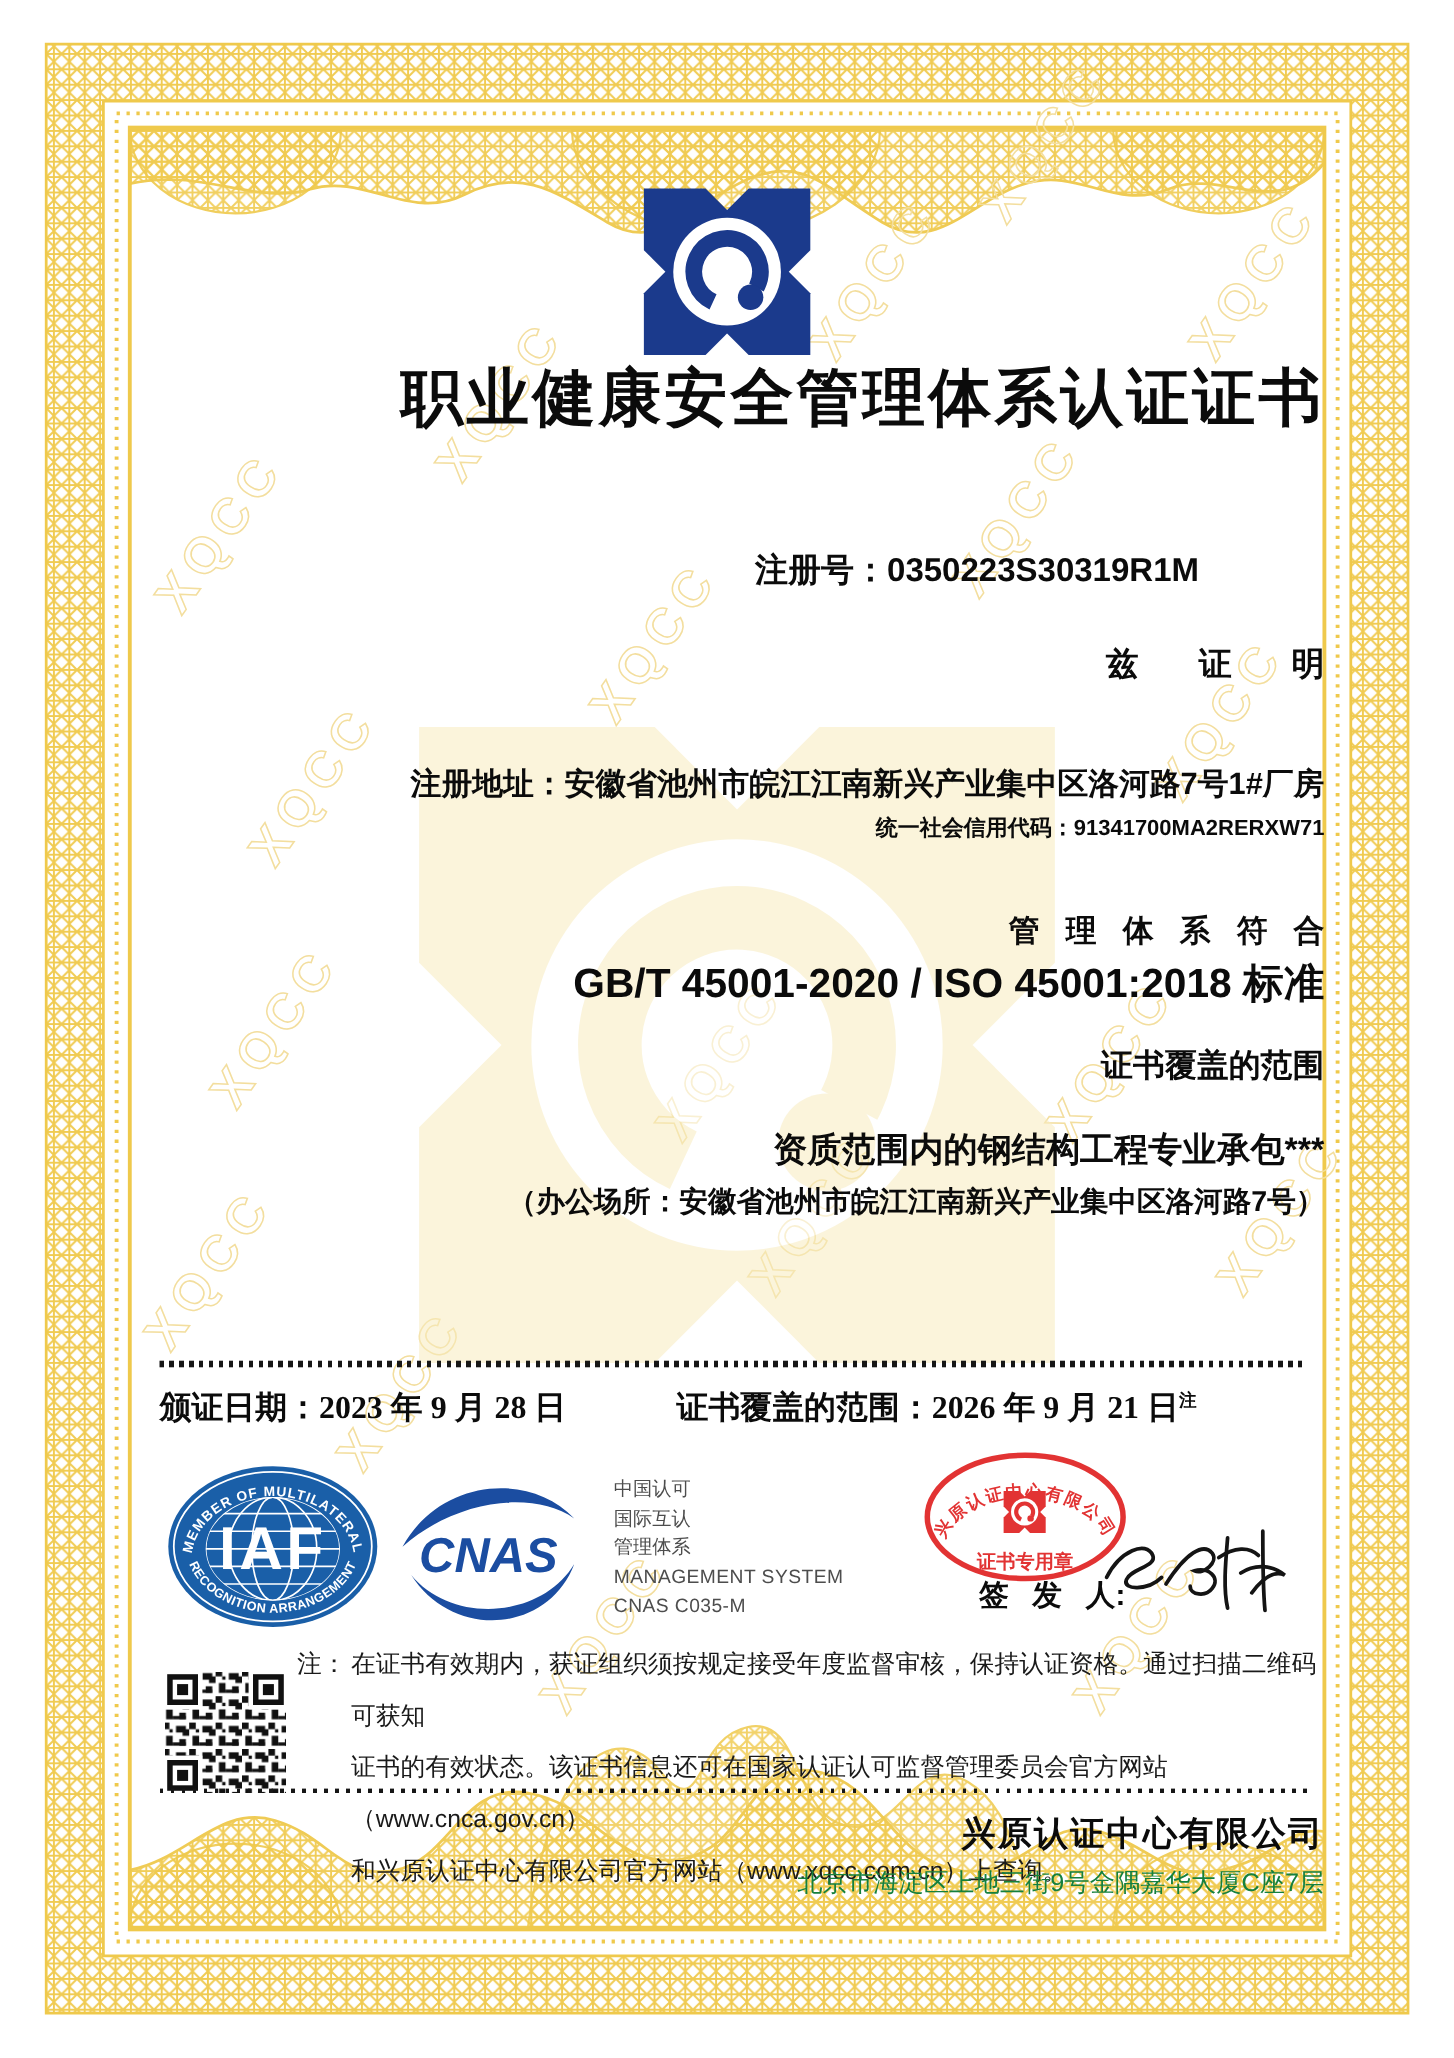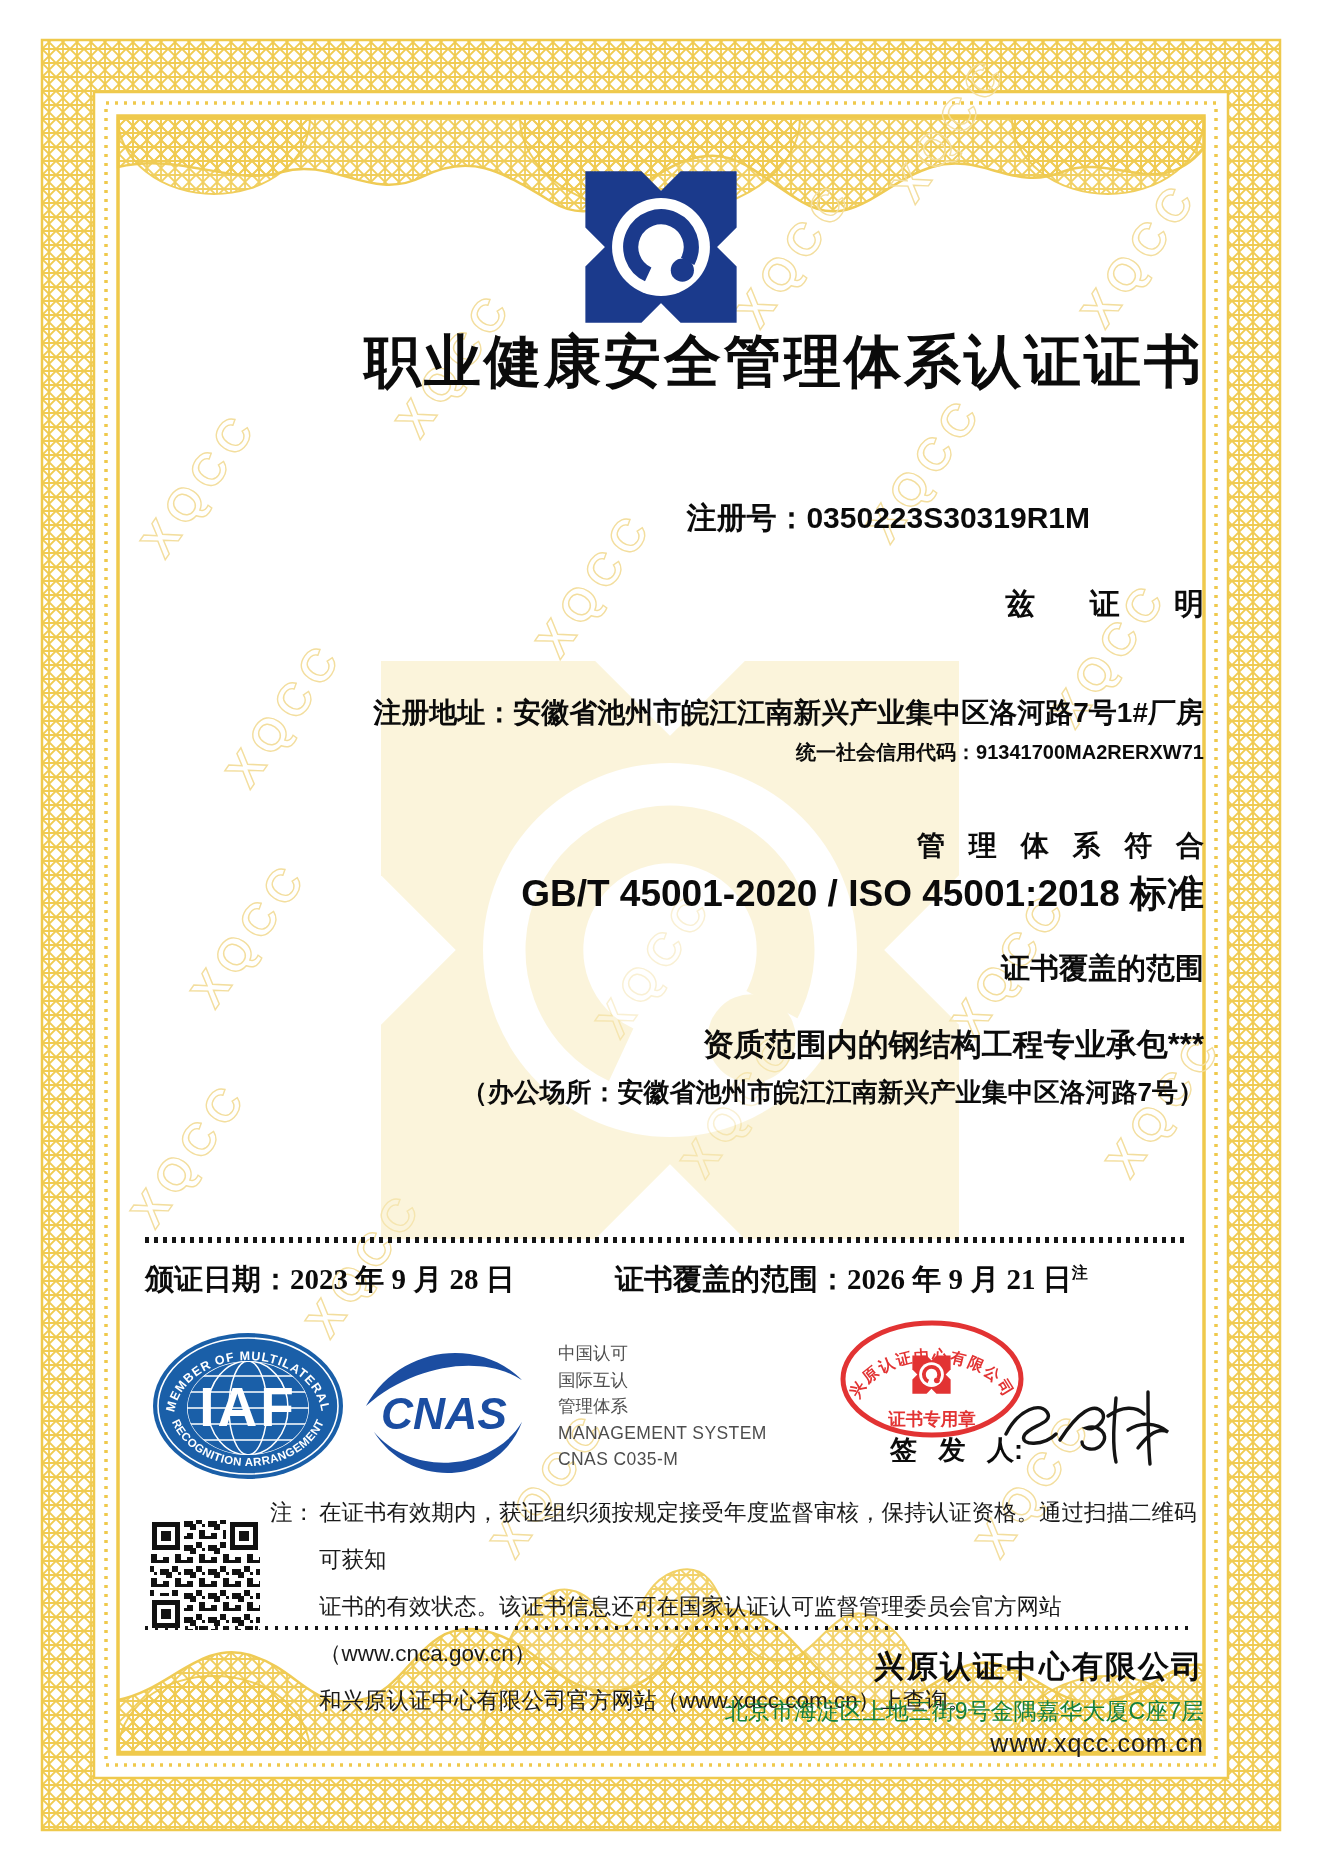--- a/index.html
+++ b/index.html
@@ -236,15 +236,14 @@
       <div>在证书有效期内，获证组织须按规定接受年度监督审核，保持认证资格。通过扫描二维码可获知</div>
       <div>证书的有效状态。该证书信息还可在国家认证认可监督管理委员会官方网站（www.cnca.gov.cn）</div>
       <div>和兴原认证中心有限公司官方网站（www.xqcc.com.cn）上查询。</div>
     </div>
   </div>
 
   <div class="abs content dot2"></div>
 
   <div class="abs content ctr footer-co">兴原认证中心有限公司</div>
   <div class="abs content ctr footer-ad">北京市海淀区上地三街9号金隅嘉华大厦C座7层</div>
-  <div class="abs content ctr footer-web">www.xqcc.com.cn</div>
 
 </div>
 
 </body></html>

